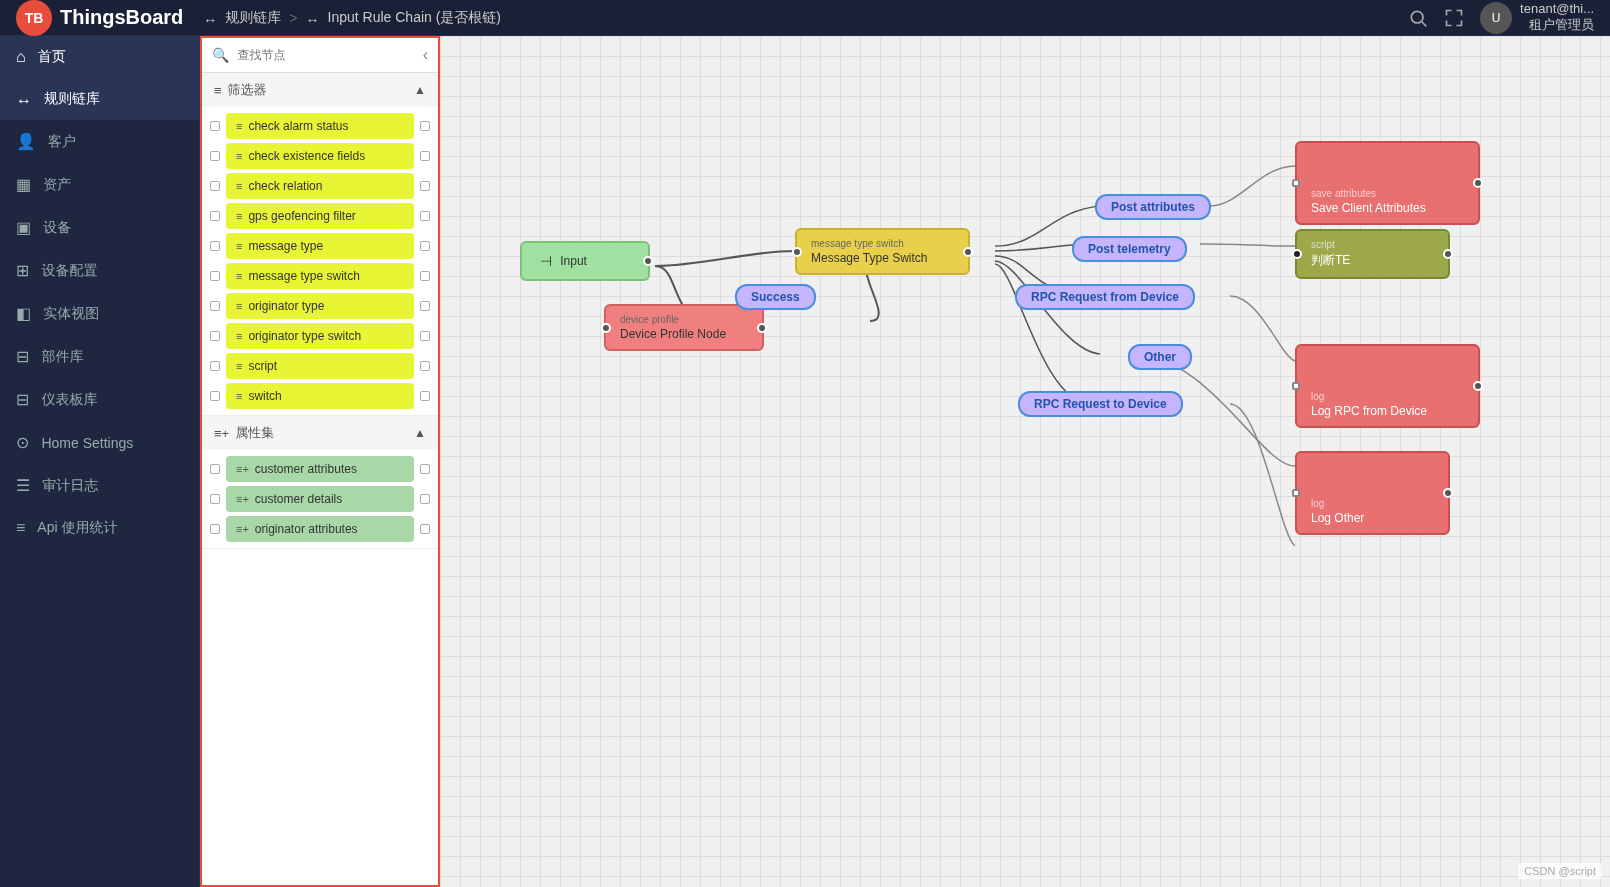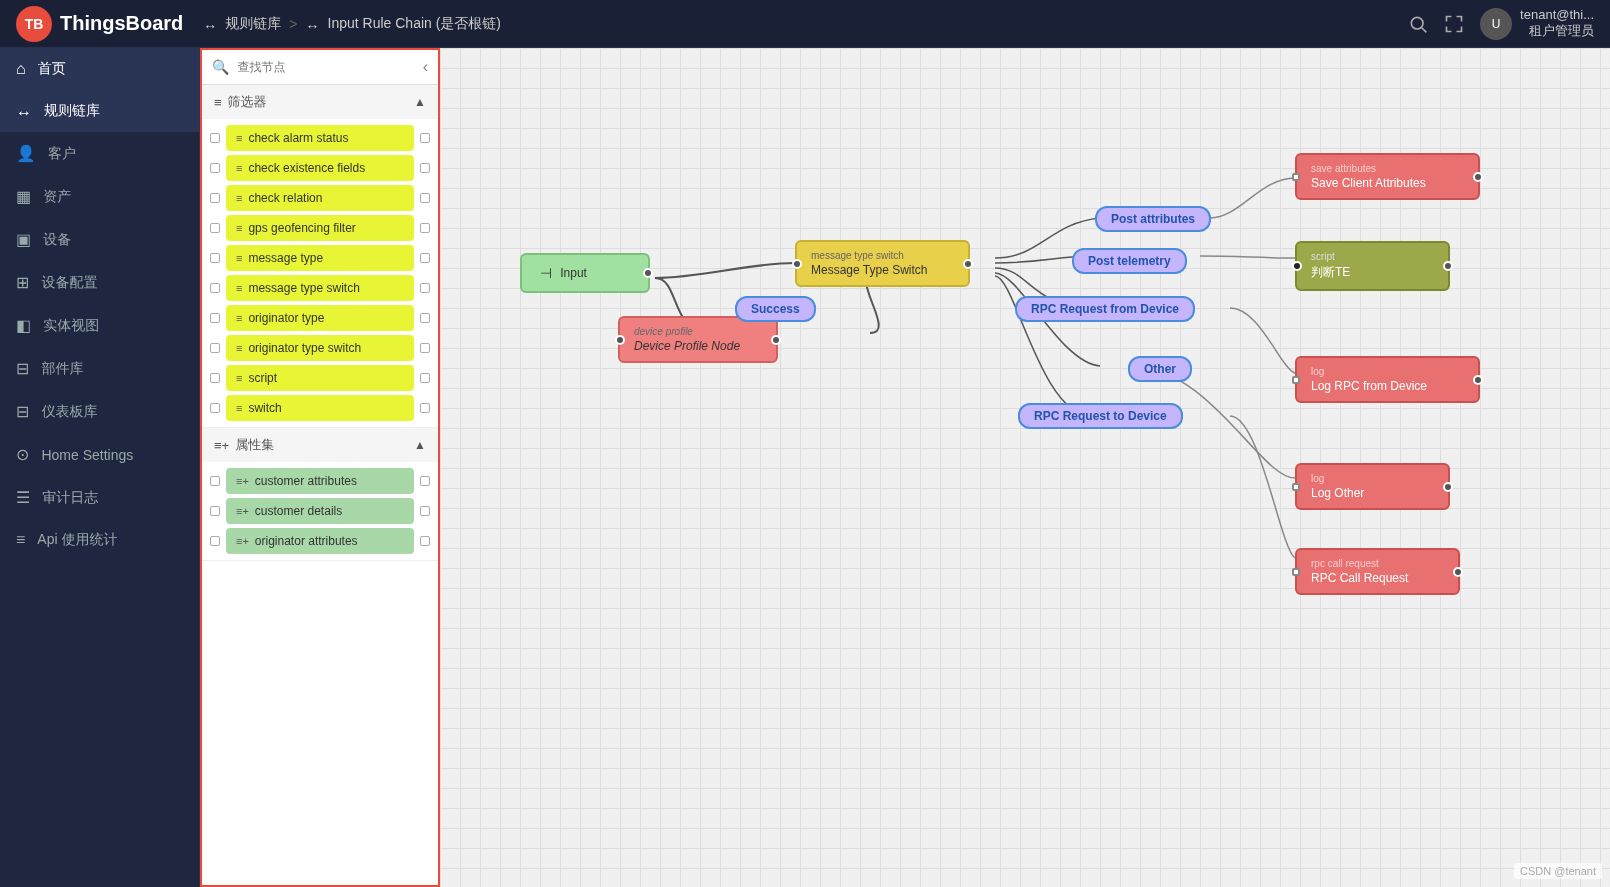--- a/index.html
+++ b/index.html
@@ -1,20 +1,20 @@
 <!DOCTYPE html>
 <html><head>
   <meta charset="utf-8">
   <style>
     * { box-sizing: border-box; margin: 0; padding: 0; }
     body { font-family: 'Segoe UI', Arial, sans-serif; background: #1a2035; color: #fff; height: 887px; width: 1610px; overflow: hidden; display: flex; flex-direction: column; }
 
     
     .topbar {
-      height: 48px;
+      height: 36px;
       background: #1a2035;
       display: flex;
       align-items: center;
       padding: 0 16px;
       border-bottom: 1px solid #2a3050;
       flex-shrink: 0;
     }
     .topbar-logo {
       display: flex;
       align-items: center;
@@ -211,21 +211,21 @@
     }
     .flow-node.green { background: #a0e0a0; color: #333; border: 2px solid #7cc07c; }
     .flow-node.yellow { background: #e8d04a; color: #333; border: 2px solid #c8b030; }
     .flow-node.red { background: #f08080; color: #333; border: 2px solid #d06060; }
     .flow-node.olive { background: #9ca84a; color: #fff; border: 2px solid #7c8830; }
     .flow-node.pink-red { background: #e87070; color: #fff; border: 2px solid #c85050; }
 
     .flow-node .node-title { font-size: 10px; color: #666; margin-bottom: 2px; }
     .flow-node.yellow .node-title { color: #666; }
     .flow-node.olive .node-title { color: #ddd; }
-    .flow-node.pink-red .node-title { color: #fcc; }
+    .flow-node.pink-red .node-title { color: #fcc; margin-top: 37px; }
 
     
     .port {
       position: absolute;
       width: 10px; height: 10px;
       border-radius: 50%;
       background: #333;
       border: 2px solid #fff;
     }
     .port.left { left: -5px; top: 50%; transform: translateY(-50%); }
@@ -536,21 +536,21 @@
 
       <path d="M790,368 C820,368 840,500 855,510" stroke="#888" stroke-width="1.5" fill="none"></path>
     </svg>
 
     <div class="flow-node green" style="left:80px;top:205px;display:flex;flex-direction:row;align-items:center;gap:8px;padding:10px 18px;min-width:130px;">
       <span style="font-size:14px;">⊣</span>
       <span>Input</span>
       <div class="port right" style="background:#555;right:-5px;top:50%;transform:translateY(-50%);"></div>
     </div>
 
-    <div class="flow-node red" style="left:178px;top:268px;min-width:160px;font-style:italic;">
+    <div class="flow-node red" style="left:164px;top:268px;min-width:160px;">
       <div class="node-title">device profile</div>
       <span>Device Profile Node</span>
       <div class="port left" style="background:#555;left:-5px;"></div>
       <div class="port right" style="background:#555;right:-5px;"></div>
     </div>
 
     <div class="flow-node yellow" style="left:355px;top:192px;min-width:175px;">
       <div class="node-title">message type switch</div>
       <span>Message Type Switch</span>
       <div class="port left" style="background:#555;left:-5px;"></div>
@@ -602,26 +602,20 @@
       <div class="port right" style="background:#555;right:-5px;"></div>
     </div>
 
     <div class="flow-node pink-red" style="left:855px;top:415px;min-width:155px;">
       <div class="node-title">log</div>
       <span>Log Other</span>
       <div class="port left" style="background:#fff;left:-5px;border:2px solid #888;width:8px;height:8px;border-radius:2px;"></div>
       <div class="port right" style="background:#555;right:-5px;"></div>
     </div>
 
-    <div class="flow-node pink-red" style="left:855px;top:500px;min-width:165px;">
-      <div class="node-title">rpc call request</div>
-      <span>RPC Call Request</span>
-      <div class="port left" style="background:#fff;left:-5px;border:2px solid #888;width:8px;height:8px;border-radius:2px;"></div>
-      <div class="port right" style="background:#555;right:-5px;"></div>
-    </div>
 
     <div class="watermark">
-      <span>CSDN @tenant</span>
+      <span>CSDN @script</span>
     </div>
 
   </div>
 
 </div>
 
 </body></html>

